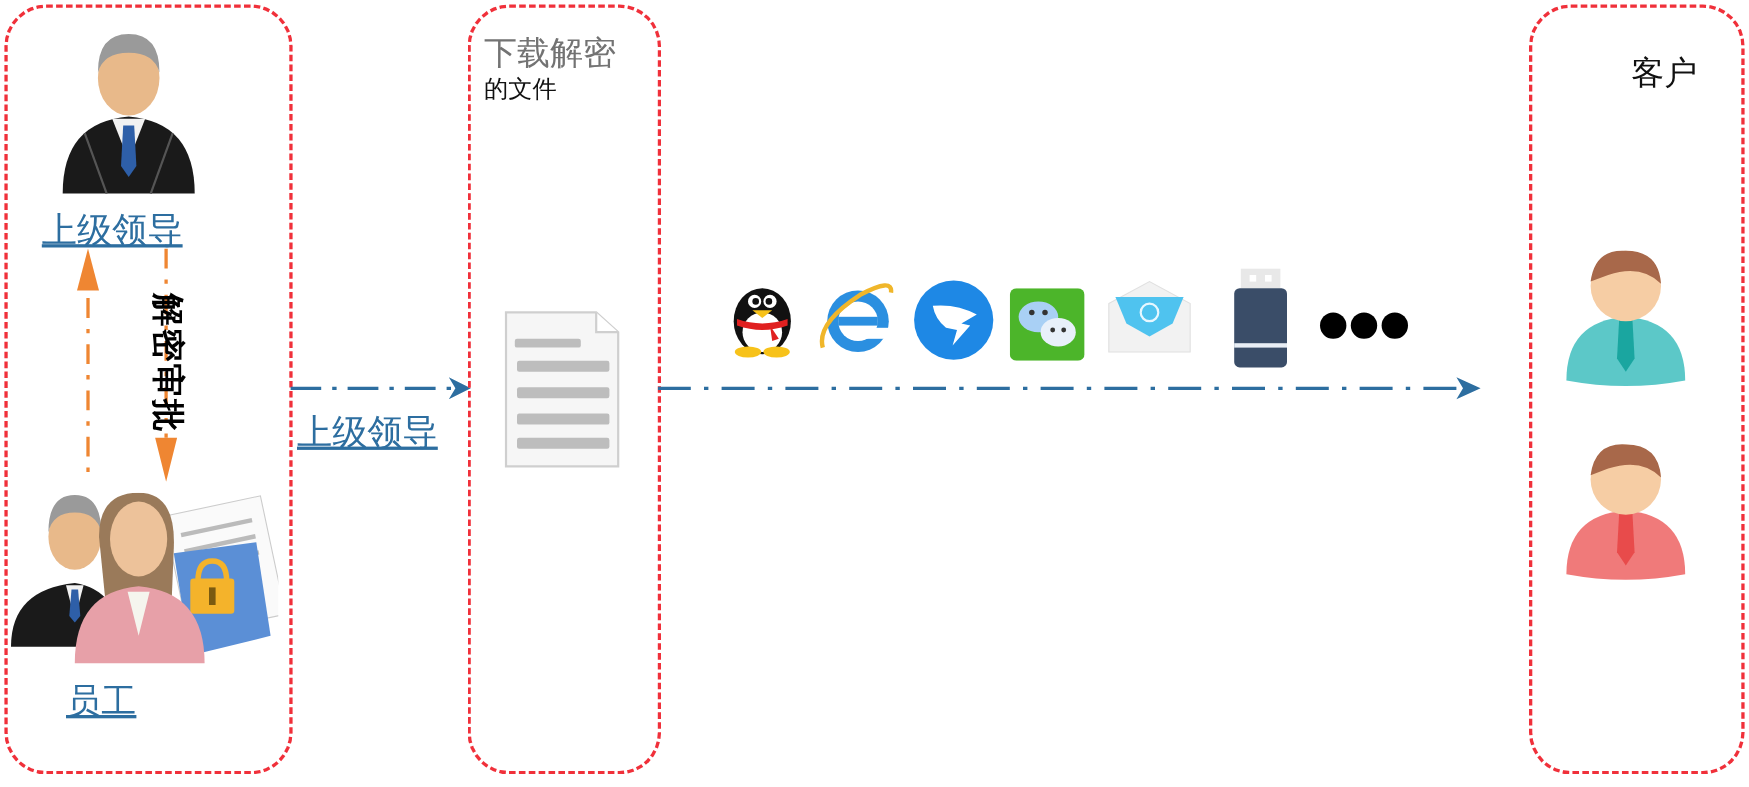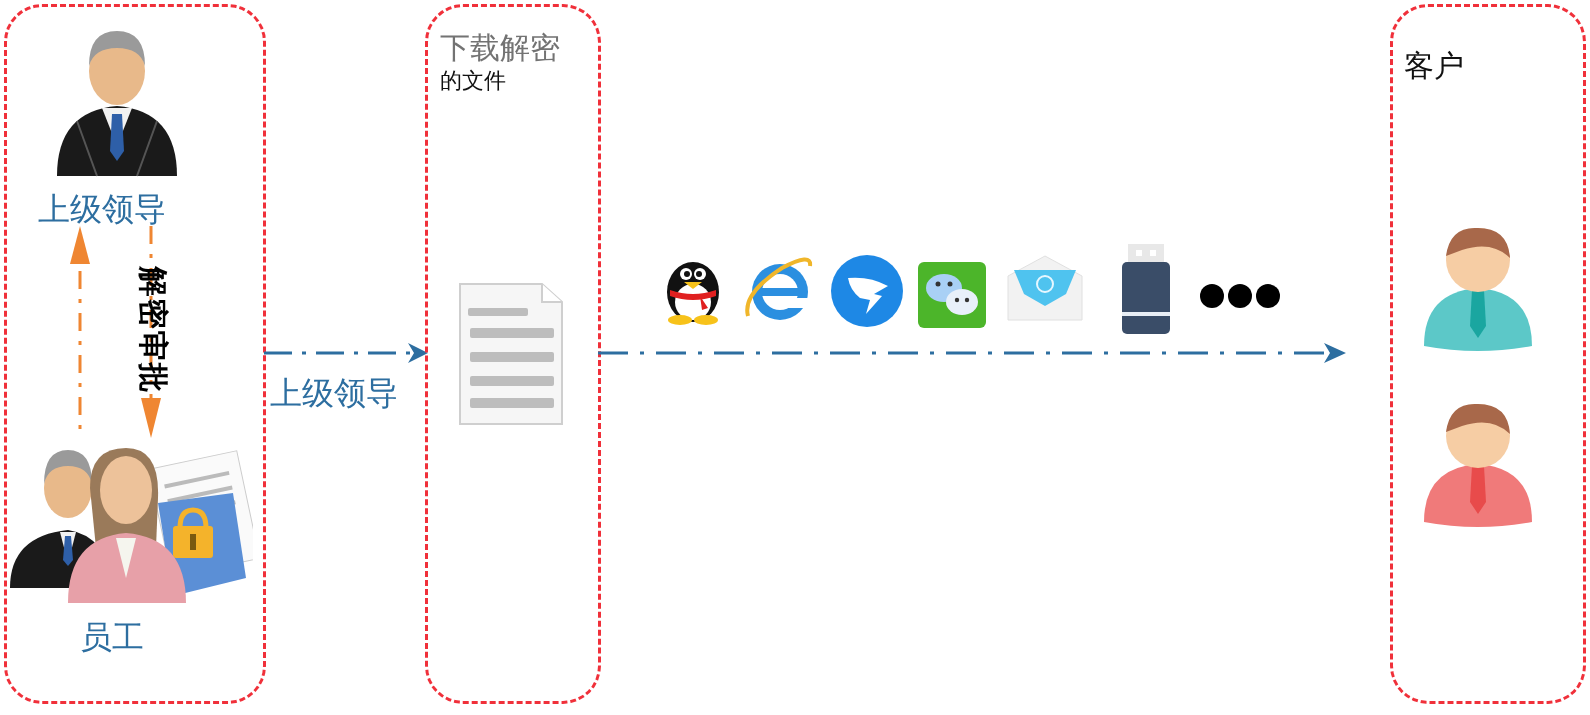--- a/index.html
+++ b/index.html
@@ -1,19 +1,19 @@
 <!DOCTYPE html>
 <html><head>
 <meta charset="utf-8">
 <style>
   html, body { margin:0; padding:0; background:#ffffff; }
   body { width:1590px; height:715px; position:relative; overflow:hidden; font-family:"DejaVu Sans","Liberation Sans",sans-serif; }
   .lane { position:absolute; border:3px dashed #f0303a; border-radius:38px; box-sizing:border-box; }
   .label { position:absolute; white-space:nowrap; }
-  .blue { color:#2d6ea0; }
+  .blue { color:#2d6ea0;text-decoration:underline; }
   .icon { position:absolute; }
   svg { display:block; }
 </style>
 </head>
 <body>
 
 <div class="lane" style="left:4px;top:4px;width:262px;height:700px;"></div>
 
 <div class="icon" style="left:52px;top:26px;">
   <svg width="130" height="155" viewBox="0 0 130 155">
@@ -63,21 +63,21 @@
     <path d="M57 88 L63 88 L65 112 L60 118 L55 112 Z" fill="#2e5fa8"></path>
     <ellipse cx="60" cy="40" rx="24" ry="30" fill="#e8b98a"></ellipse>
     <path d="M36 36 Q36 2 60 2 Q84 2 84 36 Q80 18 60 18 Q40 18 36 36 Z" fill="#9a9a9a"></path>
 
     <path d="M82 40 Q82 0 118 0 Q152 0 150 50 L148 100 L88 100 Z" fill="#9a7a5a"></path>
     <ellipse cx="118" cy="42" rx="26" ry="34" fill="#edc29a"></ellipse>
     <path d="M60 155 Q60 90 118 85 Q178 90 178 155 Z" fill="#e7a0a8"></path>
     <path d="M108 90 L118 130 L128 90 Z" fill="#f5f5ee"></path>
   </svg>
 </div>
-<div class="label blue" style="left:60px;top:616px;font-size:32px;margin-left:20px;">员工</div>
+<div class="label blue" style="left:60px;top:616px;font-size:32px;">员工</div>
 
 <div class="icon" style="left:264px;top:342px;">
   <svg width="166" height="22" viewBox="0 0 166 22">
     <line x1="0" y1="11" x2="146" y2="11" stroke="#2d6ea0" stroke-width="3" stroke-dasharray="28,10,4,10"></line>
     <path d="M144 1 L164 11 L144 21 L150 11 Z" fill="#2d6ea0"></path>
   </svg>
 </div>
 <div class="label blue" style="left:270px;top:372px;font-size:32px;">上级领导</div>
 
 <div class="lane" style="left:425px;top:4px;width:176px;height:700px;"></div>
@@ -162,21 +162,21 @@
 </div>
 <div class="icon" style="left:1198px;top:282px;">
   <svg width="84" height="28" viewBox="0 0 84 28">
     <circle cx="14" cy="14" r="12" fill="#000"></circle>
     <circle cx="42" cy="14" r="12" fill="#000"></circle>
     <circle cx="70" cy="14" r="12" fill="#000"></circle>
   </svg>
 </div>
 
 <div class="lane" style="left:1390px;top:4px;width:196px;height:700px;"></div>
-<div class="label" style="left:1404px;top:46px;font-size:30px;color:#111;text-align:center;">客户</div>
+<div class="label" style="left:1483px;top:46px;font-size:30px;color:#111;text-align:center;">客户</div>
 
 <div class="icon" style="left:1422px;top:226px;">
   <svg width="112" height="126" viewBox="0 0 112 126">
     <path d="M2 120 Q2 66 56 62 Q110 66 110 120 Q56 130 2 120 Z" fill="#5cc8c8"></path>
     <path d="M50 64 L62 64 L64 100 L56 112 L48 100 Z" fill="#1aa6a0"></path>
     <circle cx="56" cy="34" r="32" fill="#f6cda4"></circle>
     <path d="M24 30 Q28 0 56 2 Q86 2 88 32 Q70 14 40 24 Z" fill="#a8684a"></path>
   </svg>
 </div>
 <div class="icon" style="left:1422px;top:402px;">

